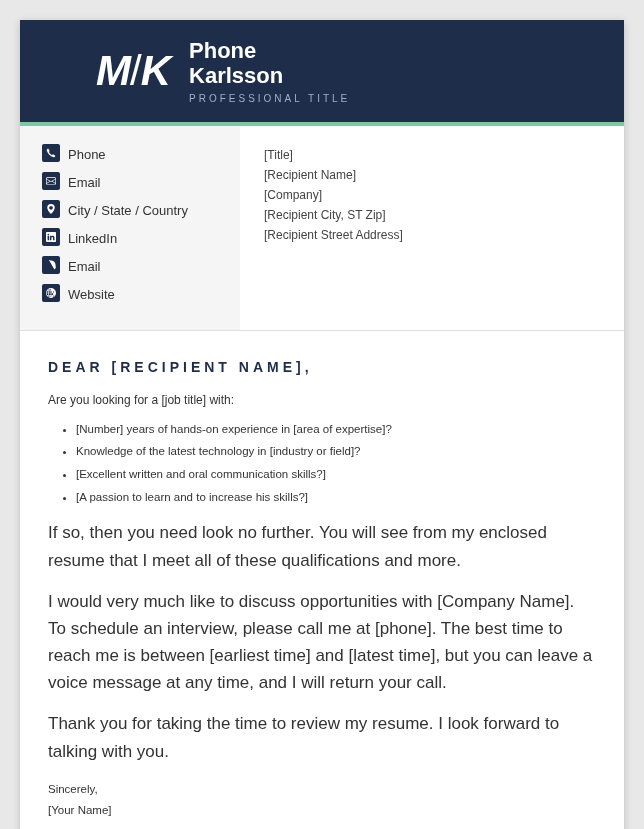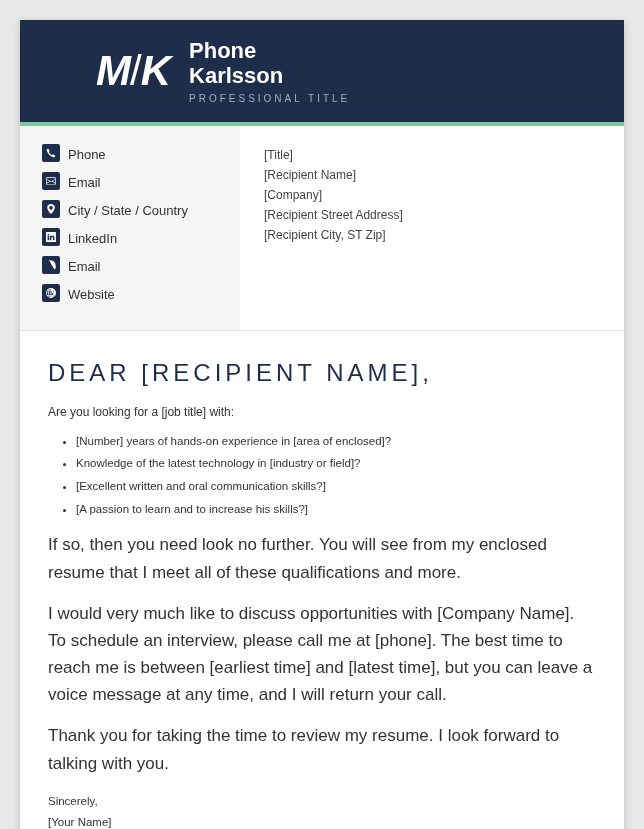--- a/index.html
+++ b/index.html
@@ -131,22 +131,22 @@
       color: #444;
       margin-bottom: 6px;
     }
 
     
     .body-section {
       padding: 28px 28px 24px 28px;
     }
 
     .salutation {
-      font-size: 24px;
-      font-weight: 400;
+      font-size: 14px;
+      font-weight: 700;
       letter-spacing: 4px;
       color: #1e2d4a;
       margin-bottom: 16px;
       text-transform: uppercase;
     }
 
     .body-intro {
       font-size: 12px;
       color: #333;
       margin-bottom: 10px;
@@ -255,34 +255,34 @@
         </div>
         <span>Website</span>
       </div>
 
     </div>
 
     <div class="recipient-col">
       <div class="recipient-line">[Title]</div>
       <div class="recipient-line">[Recipient Name]</div>
       <div class="recipient-line">[Company]</div>
+      <div class="recipient-line">[Recipient City, ST Zip]</div>
       <div class="recipient-line">[Recipient Street Address]</div>
-      <div class="recipient-line">[Recipient City, ST Zip]</div>
     </div>
 
   </div>
 
   <div class="body-section">
 
     <div class="salutation">DEAR [RECIPIENT NAME],</div>
 
     <p class="body-intro">Are you looking for a [job title] with:</p>
 
     <ul class="bullet-list">
-      <li>[Number] years of hands-on experience in [area of enclosed]?</li>
+      <li>[Number] years of hands-on experience in [area of expertise]?</li>
       <li>Knowledge of the latest technology in [industry or field]?</li>
       <li>[Excellent written and oral communication skills?]</li>
       <li>[A passion to learn and to increase his skills?]</li>
     </ul>
 
     <p class="body-para">If so, then you need look no further. You will see from my enclosed resume that I meet all of these qualifications and more.</p>
 
     <p class="body-para">I would very much like to discuss opportunities with [Company Name]. To schedule an interview, please call me at [phone]. The best time to reach me is between [earliest time] and [latest time], but you can leave a voice message at any time, and I will return your call.</p>
 
     <p class="body-para">Thank you for taking the time to review my resume. I look forward to talking with you.</p>

